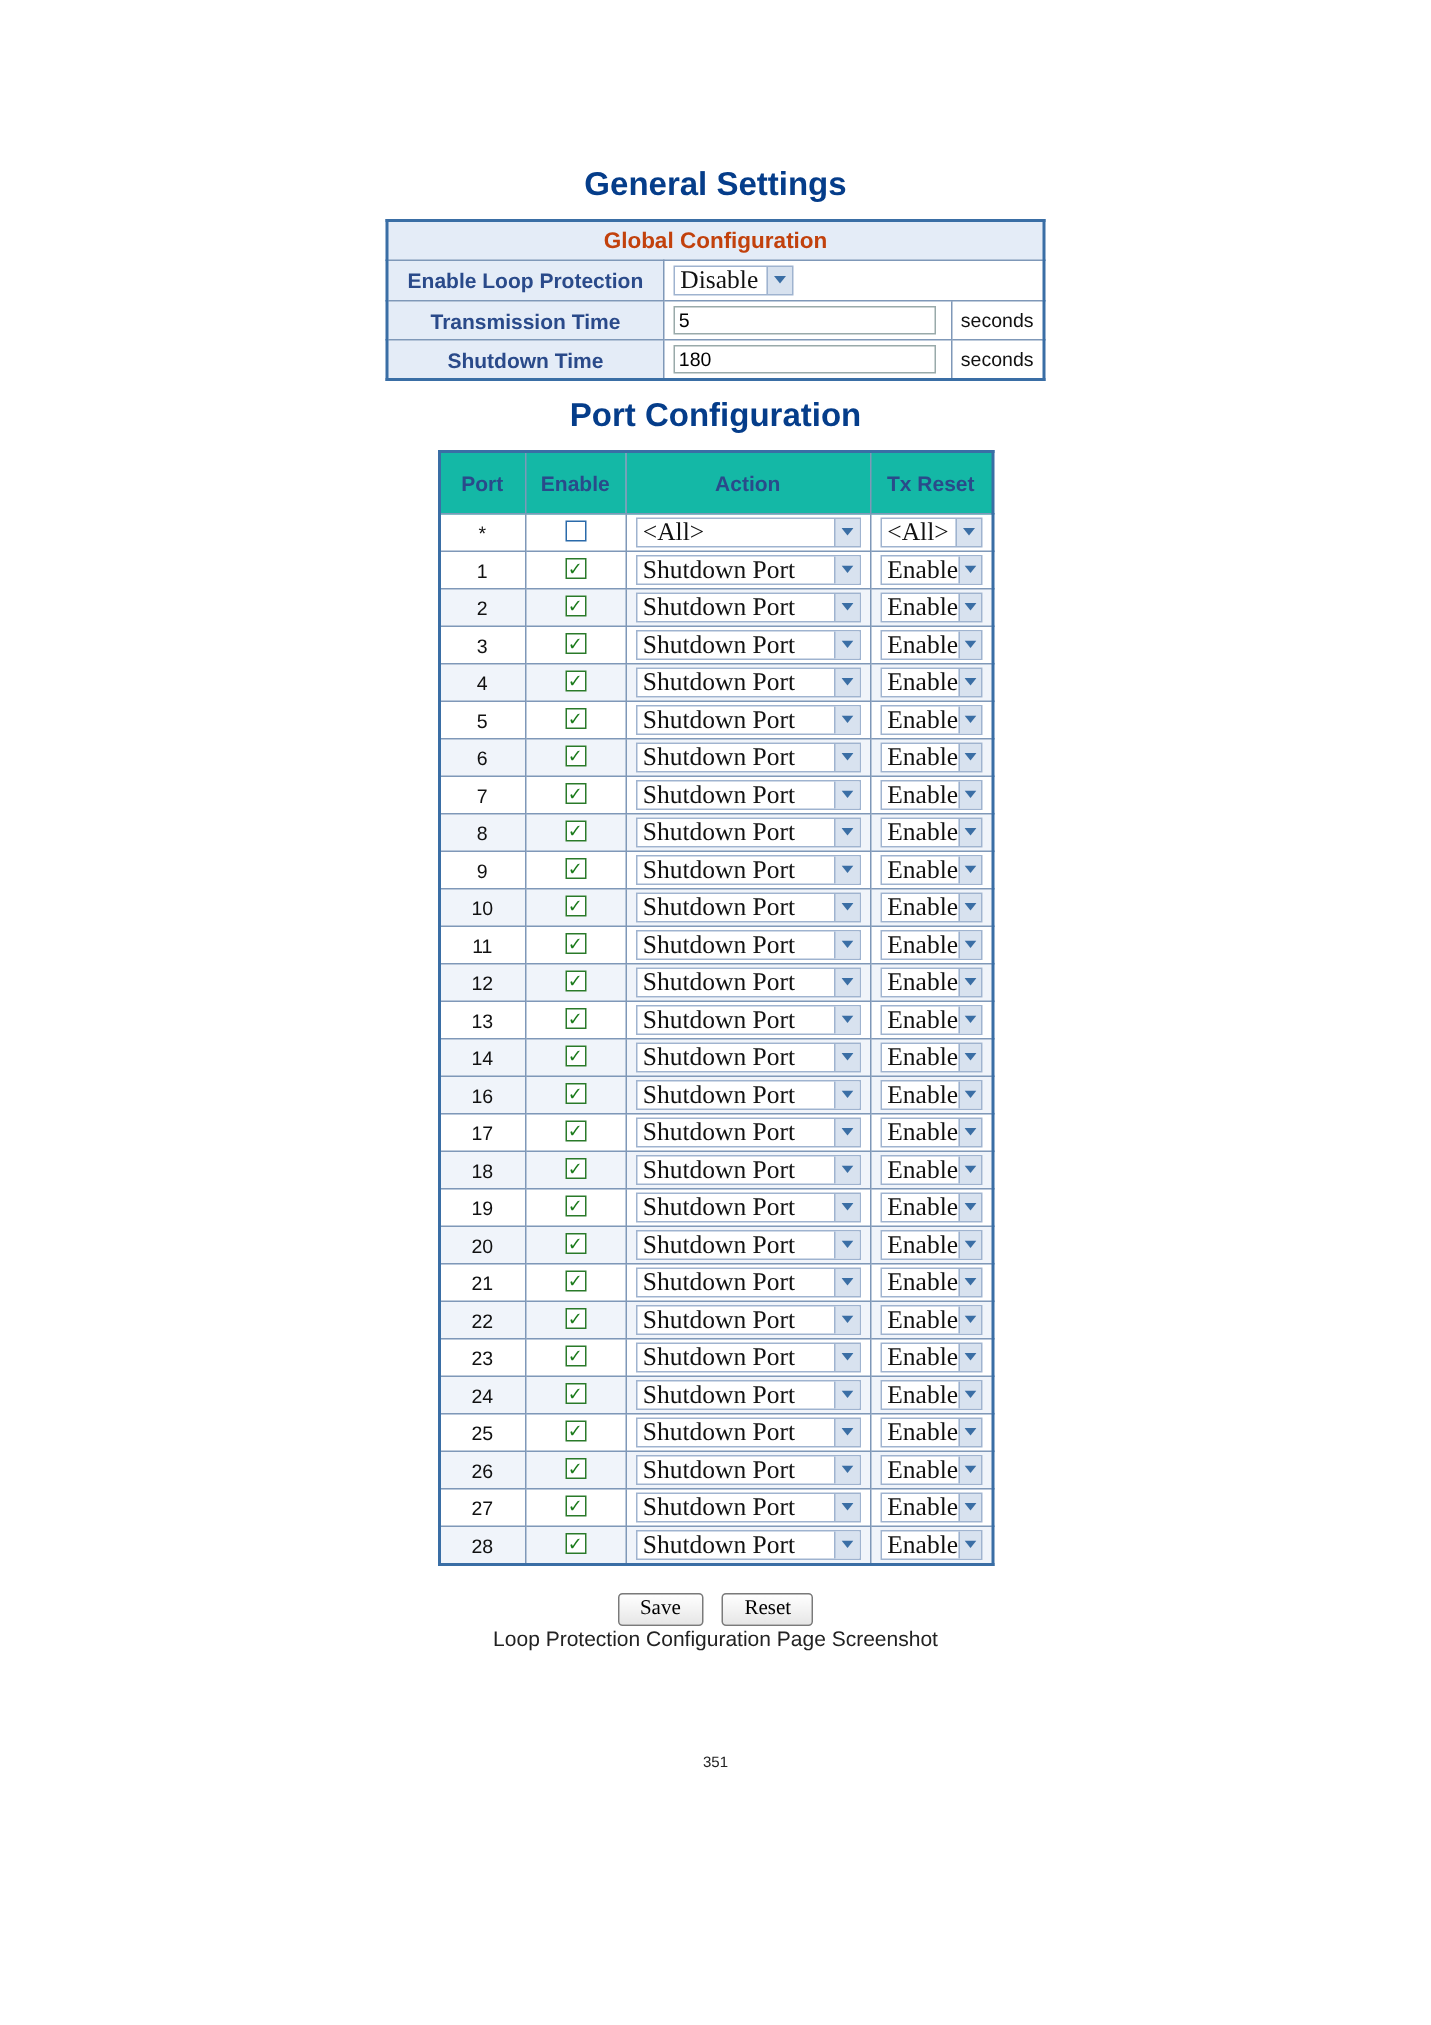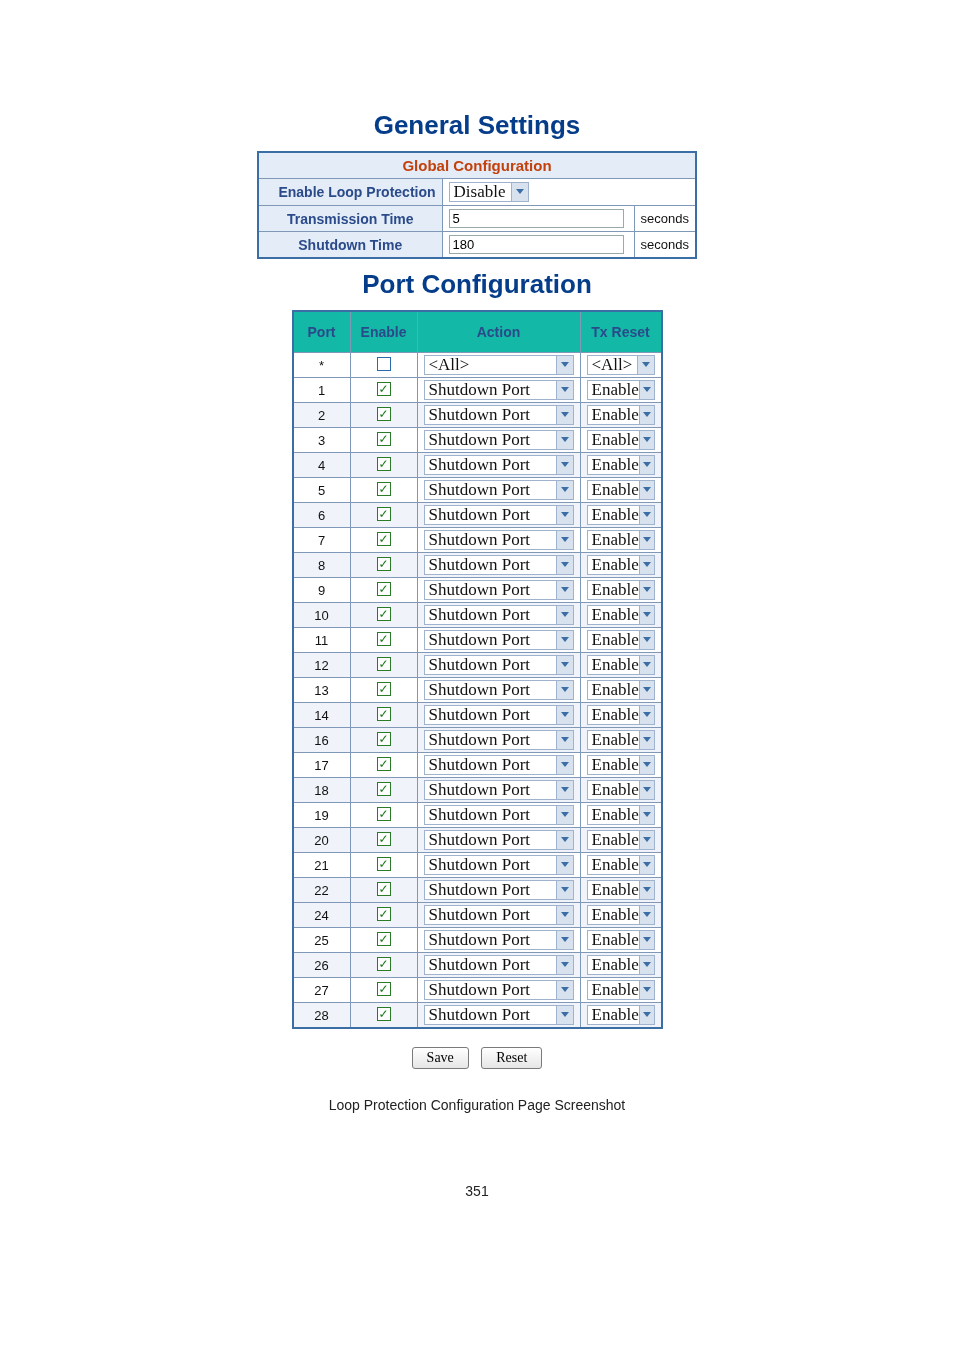--- a/index.html
+++ b/index.html
@@ -9,21 +9,21 @@
     padding: 0;
     width: 954px;
   }
   .page {
     width: 954px;
     padding-top: 100px;
     box-sizing: border-box;
   }
   h1.section-title {
     color: #053d8a;
-    font-size: 26px;
+    font-size: 22px;
     font-weight: bold;
     text-align: center;
     margin: 10px 0 10px 0;
     font-family: Arial, sans-serif;
   }
   table.cfg {
     border-collapse: collapse;
     margin: 0 auto;
     border: 2px solid #3a6ea5;
     background: #fff;
@@ -147,45 +147,44 @@
     border: 1px solid #7a7a7a;
     border-radius: 3px;
     background: linear-gradient(#fff,#e6e6e6);
     cursor: pointer;
     margin: 0 4px;
   }
   .caption {
     text-align: center;
     font-size: 14px;
     color: #222;
-    margin-top: 28px;
   }
   .pagenum {
     text-align: center;
-    font-size: 14px;
+    font-size: 10px;
     color: #222;
     margin-top: 70px;
   }
 </style>
 </head>
 <body>
 
 <div class="page">
 
   <h1 class="section-title">General Settings</h1>
 
   <table class="cfg" style="width:440px;">
     <thead>
       <tr>
           <th class="title" colspan="3">Global Configuration</th>
         </tr>
     </thead>
     <tbody>
       <tr>
-        <th class="label" style="width:190px;text-align:right;">Enable Loop Protection</th>
+        <th class="label" style="width:190px;">Enable Loop Protection</th>
         <td colspan="2">
           <div class="select-wrap loop">
             <span class="val">Disable</span>
             <span class="chev">
               <svg width="8" height="6">
                   <polygon points="0,0 8,0 4,5" fill="#3a6ea5"></polygon>
                 </svg>
             </span>
           </div>
         </td>
@@ -740,20 +739,44 @@
             <div class="select-wrap tx">
               <span class="val">Enable</span>
               <span class="chev">
                 <svg width="8" height="6">
                   <polygon points="0,0 8,0 4,5" fill="#3a6ea5"></polygon>
                 </svg>
               </span>
             </div>
           </td>
         </tr>
+        <tr>
+          <td>23</td>
+          <td><span class="check"><span class="tick">✓</span></span></td>
+          <td>
+            <div class="select-wrap action">
+              <span class="val">Shutdown Port</span>
+              <span class="chev">
+                <svg width="8" height="6">
+                  <polygon points="0,0 8,0 4,5" fill="#3a6ea5"></polygon>
+                </svg>
+              </span>
+            </div>
+          </td>
+          <td>
+            <div class="select-wrap tx">
+              <span class="val">Enable</span>
+              <span class="chev">
+                <svg width="8" height="6">
+                  <polygon points="0,0 8,0 4,5" fill="#3a6ea5"></polygon>
+                </svg>
+              </span>
+            </div>
+          </td>
+        </tr>
         <tr class="alt">
           <td>24</td>
           <td><span class="check"><span class="tick">✓</span></span></td>
           <td>
             <div class="select-wrap action">
               <span class="val">Shutdown Port</span>
               <span class="chev">
                 <svg width="8" height="6">
                   <polygon points="0,0 8,0 4,5" fill="#3a6ea5"></polygon>
                 </svg>

